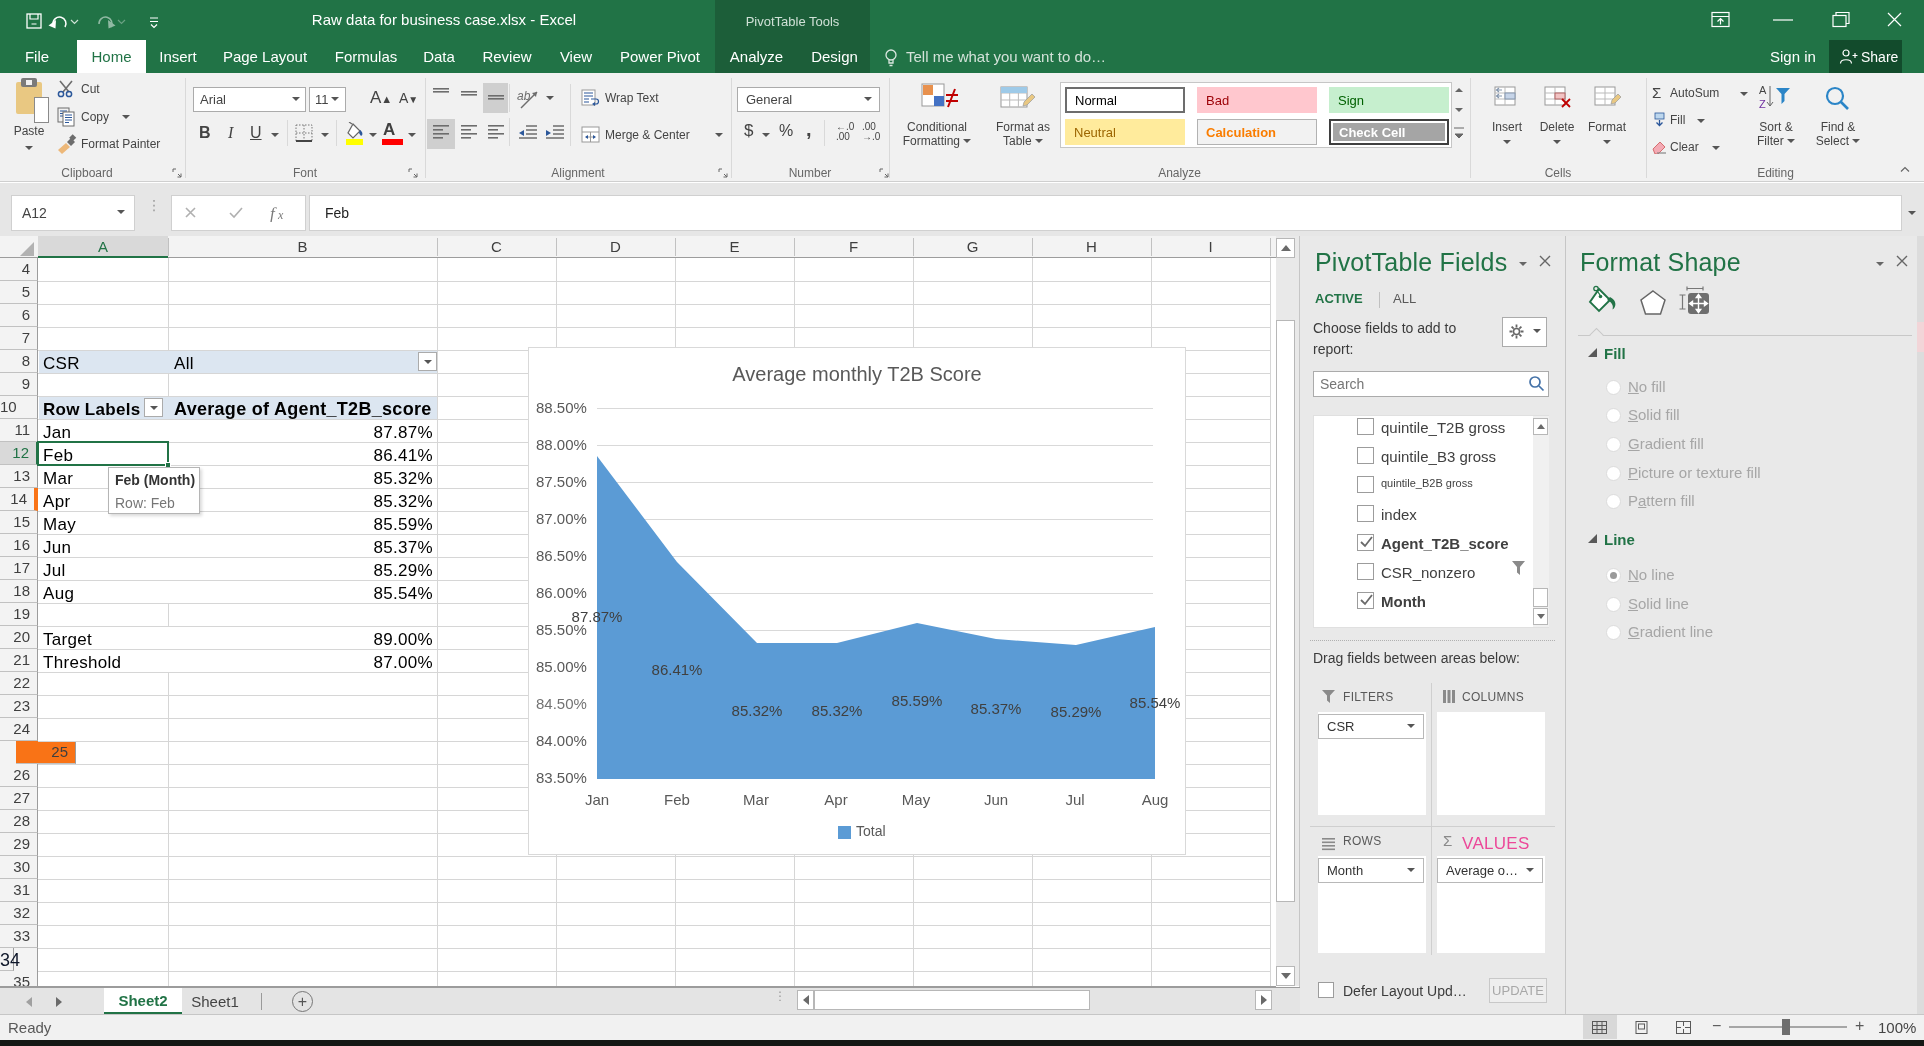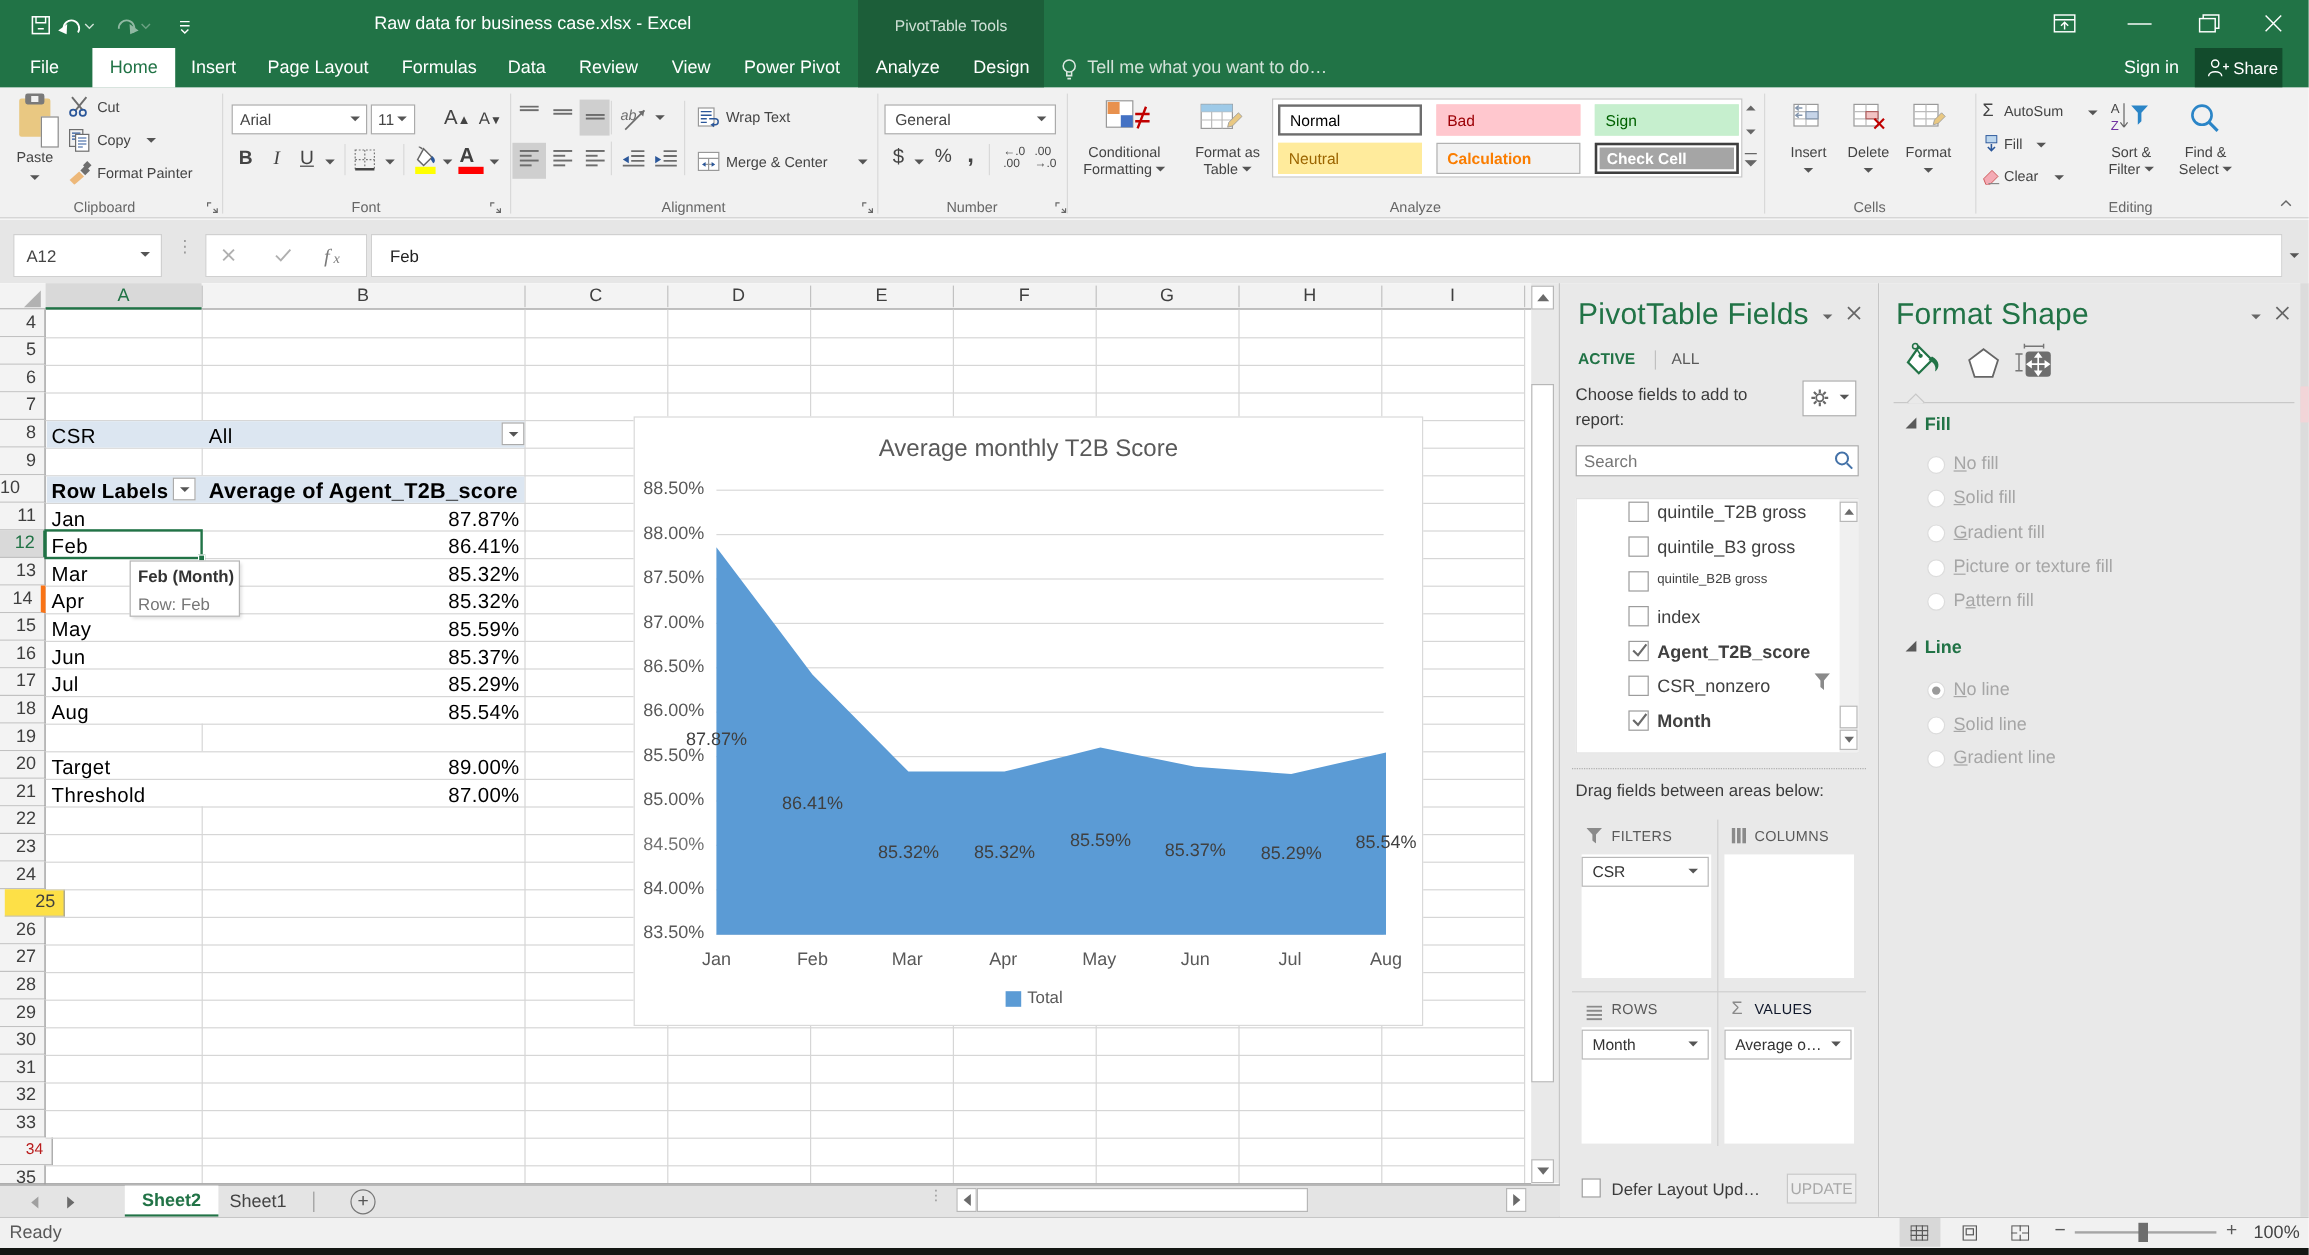--- a/index.html
+++ b/index.html
@@ -359,30 +359,30 @@
 <div class="a" style="left:0;top:511px;width:38px;height:23px;background:#f3f3f3;border-right:1px solid #9c9c9c;border-bottom:1px solid #c1c1c1;font-size:15px;color:#3f3f3f;text-align:right;padding:2px 7px 0 0">15</div>
 <div class="a" style="left:0;top:534px;width:38px;height:23px;background:#f3f3f3;border-right:1px solid #9c9c9c;border-bottom:1px solid #c1c1c1;font-size:15px;color:#3f3f3f;text-align:right;padding:2px 7px 0 0">16</div>
 <div class="a" style="left:0;top:557px;width:38px;height:23px;background:#f3f3f3;border-right:1px solid #9c9c9c;border-bottom:1px solid #c1c1c1;font-size:15px;color:#3f3f3f;text-align:right;padding:2px 7px 0 0">17</div>
 <div class="a" style="left:0;top:580px;width:38px;height:23px;background:#f3f3f3;border-right:1px solid #9c9c9c;border-bottom:1px solid #c1c1c1;font-size:15px;color:#3f3f3f;text-align:right;padding:2px 7px 0 0">18</div>
 <div class="a" style="left:0;top:603px;width:38px;height:23px;background:#f3f3f3;border-right:1px solid #9c9c9c;border-bottom:1px solid #c1c1c1;font-size:15px;color:#3f3f3f;text-align:right;padding:2px 7px 0 0">19</div>
 <div class="a" style="left:0;top:626px;width:38px;height:23px;background:#f3f3f3;border-right:1px solid #9c9c9c;border-bottom:1px solid #c1c1c1;font-size:15px;color:#3f3f3f;text-align:right;padding:2px 7px 0 0">20</div>
 <div class="a" style="left:0;top:649px;width:38px;height:23px;background:#f3f3f3;border-right:1px solid #9c9c9c;border-bottom:1px solid #c1c1c1;font-size:15px;color:#3f3f3f;text-align:right;padding:2px 7px 0 0">21</div>
 <div class="a" style="left:0;top:672px;width:38px;height:23px;background:#f3f3f3;border-right:1px solid #9c9c9c;border-bottom:1px solid #c1c1c1;font-size:15px;color:#3f3f3f;text-align:right;padding:2px 7px 0 0">22</div>
 <div class="a" style="left:0;top:695px;width:38px;height:23px;background:#f3f3f3;border-right:1px solid #9c9c9c;border-bottom:1px solid #c1c1c1;font-size:15px;color:#3f3f3f;text-align:right;padding:2px 7px 0 0">23</div>
 <div class="a" style="left:0;top:718px;width:38px;height:23px;background:#f3f3f3;border-right:1px solid #9c9c9c;border-bottom:1px solid #c1c1c1;font-size:15px;color:#3f3f3f;text-align:right;padding:2px 7px 0 0">24</div>
-<div class="a" style="left:4px;top:741px;width:50px;height:23px;background:#fde047;border-right:1px solid #9c9c9c;border-bottom:1px solid #c1c1c1;font-size:15px;color:#3f3f3f;text-align:right;padding:2px 7px 0 0">25</div>
+<div class="a" style="left:16px;top:741px;width:60px;height:23px;background:#f97316;border-right:1px solid #9c9c9c;border-bottom:1px solid #c1c1c1;font-size:15px;color:#3f3f3f;text-align:right;padding:2px 7px 0 0">25</div>
 <div class="a" style="left:0;top:764px;width:38px;height:23px;background:#f3f3f3;border-right:1px solid #9c9c9c;border-bottom:1px solid #c1c1c1;font-size:15px;color:#3f3f3f;text-align:right;padding:2px 7px 0 0">26</div>
 <div class="a" style="left:0;top:787px;width:38px;height:23px;background:#f3f3f3;border-right:1px solid #9c9c9c;border-bottom:1px solid #c1c1c1;font-size:15px;color:#3f3f3f;text-align:right;padding:2px 7px 0 0">27</div>
 <div class="a" style="left:0;top:810px;width:38px;height:23px;background:#f3f3f3;border-right:1px solid #9c9c9c;border-bottom:1px solid #c1c1c1;font-size:15px;color:#3f3f3f;text-align:right;padding:2px 7px 0 0">28</div>
 <div class="a" style="left:0;top:833px;width:38px;height:23px;background:#f3f3f3;border-right:1px solid #9c9c9c;border-bottom:1px solid #c1c1c1;font-size:15px;color:#3f3f3f;text-align:right;padding:2px 7px 0 0">29</div>
 <div class="a" style="left:0;top:856px;width:38px;height:23px;background:#f3f3f3;border-right:1px solid #9c9c9c;border-bottom:1px solid #c1c1c1;font-size:15px;color:#3f3f3f;text-align:right;padding:2px 7px 0 0">30</div>
 <div class="a" style="left:0;top:879px;width:38px;height:23px;background:#f3f3f3;border-right:1px solid #9c9c9c;border-bottom:1px solid #c1c1c1;font-size:15px;color:#3f3f3f;text-align:right;padding:2px 7px 0 0">31</div>
 <div class="a" style="left:0;top:902px;width:38px;height:23px;background:#f3f3f3;border-right:1px solid #9c9c9c;border-bottom:1px solid #c1c1c1;font-size:15px;color:#3f3f3f;text-align:right;padding:2px 7px 0 0">32</div>
 <div class="a" style="left:0;top:925px;width:38px;height:23px;background:#f3f3f3;border-right:1px solid #9c9c9c;border-bottom:1px solid #c1c1c1;font-size:15px;color:#3f3f3f;text-align:right;padding:2px 7px 0 0">33</div>
-<div class="a" style="left:0;top:948px;width:44px;height:23px;background:#f3f3f3;border-right:1px solid #9c9c9c;border-bottom:1px solid #c1c1c1;font-size:13px;color:#b91c1c;text-align:right;padding:2px 7px 0 0">34</div>
+<div class="a" style="left:0;top:948px;width:14px;height:23px;background:#f3f3f3;border-right:1px solid #9c9c9c;border-bottom:1px solid #c1c1c1;font-size:18px;color:#0f172a;text-align:right;padding:2px 7px 0 0">34</div>
 <div class="a" style="left:0;top:971px;width:38px;height:23px;background:#f3f3f3;border-right:1px solid #9c9c9c;border-bottom:1px solid #c1c1c1;font-size:15px;color:#3f3f3f;text-align:right;padding:2px 7px 0 0">35</div>
 <div class="hln" style="left:38px;top:281px;width:1232px"></div>
 <div class="hln" style="left:38px;top:304px;width:1232px"></div>
 <div class="hln" style="left:38px;top:327px;width:1232px"></div>
 <div class="hln" style="left:38px;top:350px;width:1232px"></div>
 <div class="hln" style="left:38px;top:373px;width:1232px"></div>
 <div class="hln" style="left:38px;top:396px;width:1232px"></div>
 <div class="hln" style="left:38px;top:419px;width:1232px"></div>
 <div class="hln" style="left:38px;top:442px;width:1232px"></div>
 <div class="hln" style="left:38px;top:465px;width:1232px"></div>
@@ -624,21 +624,21 @@
 <div class="a" style="left:1318px;top:714px;width:106px;height:25px;background:#fff;border:1px solid #b8b8b8;font-size:13px;color:#333;line-height:23px;padding-left:8px">CSR</div>
 <div class="a dd" style="left:1407px;top:724px"></div>
 <svg class="a" style="left:1322px;top:838px" width="13" height="14.0" viewBox="0 0 13 14.0">
     <rect x="0" y="0.0" width="13" height="1.6" fill="#8a8a8a"></rect>
     <rect x="0" y="3.5" width="13" height="1.6" fill="#8a8a8a"></rect>
     <rect x="0" y="7.0" width="13" height="1.6" fill="#8a8a8a"></rect>
     <rect x="0" y="10.5" width="13" height="1.6" fill="#8a8a8a"></rect>
   </svg>
 <div class="a" style="left:1343px;top:834px;font-size:12px;color:#595959;letter-spacing:0.3px">ROWS</div>
 <div class="a" style="left:1443px;top:832px;font-size:15px;color:#8a8a8a">Σ</div>
-<div class="a" style="left:1462px;top:834px;font-size:12px;color:#0f172a;letter-spacing:0.3px">VALUES</div>
+<div class="a" style="left:1462px;top:834px;font-size:17px;color:#ec4899;letter-spacing:0.3px">VALUES</div>
 <div class="a" style="left:1318px;top:856px;width:108px;height:97px;background:#fff"></div>
 <div class="a" style="left:1437px;top:856px;width:108px;height:97px;background:#fff"></div>
 <div class="a" style="left:1318px;top:858px;width:106px;height:25px;background:#fff;border:1px solid #b8b8b8;font-size:13px;color:#333;line-height:23px;padding-left:8px">Month</div>
 <div class="a dd" style="left:1407px;top:868px"></div>
 <div class="a" style="left:1437px;top:858px;width:106px;height:25px;background:#fff;border:1px solid #b8b8b8;font-size:13px;color:#333;line-height:23px;padding-left:8px">Average o…</div>
 <div class="a dd" style="left:1526px;top:868px"></div>
 <div class="a" style="left:1318px;top:982px;width:16px;height:16px;background:#fff;border:1px solid #9c9c9c"></div>
 <div class="a" style="left:1343px;top:983px;font-size:14px;color:#3b3b3b">Defer Layout Upd…</div>
 <div class="a ctr" style="left:1489px;top:978px;width:58px;height:25px;background:#eee;border:1px solid #c8c8c8;font-size:13px;color:#a8a8a8">UPDATE</div>
 <div class="a" style="left:1566px;top:236px;width:358px;height:778px;background:#e9e9e9"></div>

